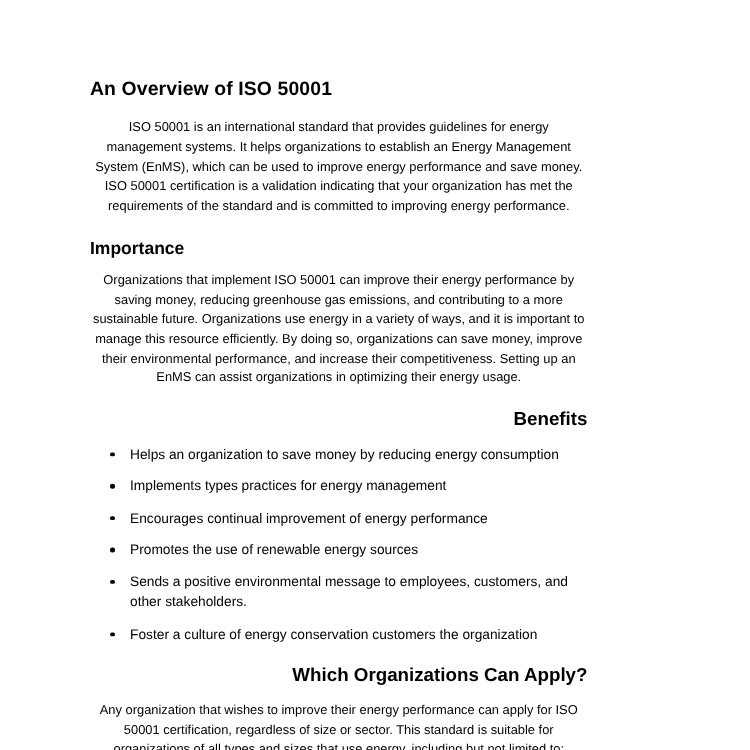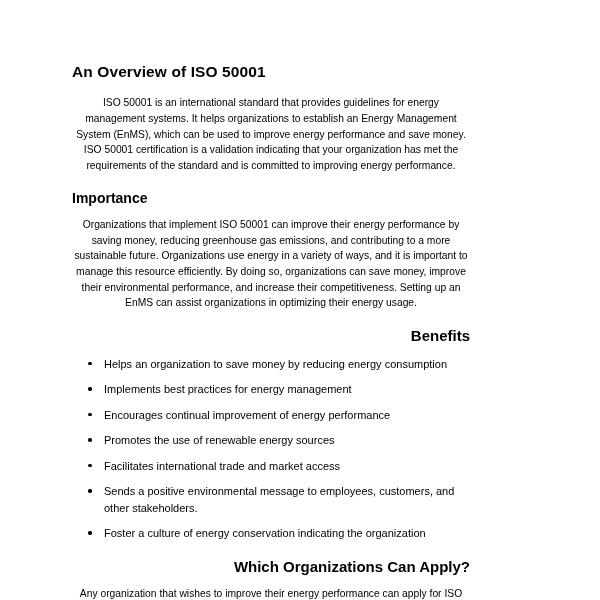--- a/index.html
+++ b/index.html
@@ -75,24 +75,23 @@
   <h1 class="doc-title">An Overview of ISO 50001</h1>
 
   <p class="para">ISO 50001 is an international standard that provides guidelines for energy management systems. It helps organizations to establish an Energy Management System (EnMS), which can be used to improve energy performance and save money. ISO 50001 certification is a validation indicating that your organization has met the requirements of the standard and is committed to improving energy performance.</p>
 
   <h2 class="section-heading">Importance</h2>
   <p class="para">Organizations that implement ISO 50001 can improve their energy performance by saving money, reducing greenhouse gas emissions, and contributing to a more sustainable future. Organizations use energy in a variety of ways, and it is important to manage this resource efficiently. By doing so, organizations can save money, improve their environmental performance, and increase their competitiveness. Setting up an EnMS can assist organizations in optimizing their energy usage.</p>
 
   <h2 class="section-heading big">Benefits</h2>
   <ul class="bullets">
     <li>Helps an organization to save money by reducing energy consumption</li>
-    <li>Implements best practices for energy management</li>
+    <li>Implements types practices for energy management</li>
     <li>Encourages continual improvement of energy performance</li>
     <li>Promotes the use of renewable energy sources</li>
-    <li>Facilitates international trade and market access</li>
     <li>Sends a positive environmental message to employees, customers, and other stakeholders.</li>
-    <li>Foster a culture of energy conservation indicating the organization</li>
+    <li>Foster a culture of energy conservation customers the organization</li>
   </ul>
 
   <h2 class="section-heading big">Which Organizations Can Apply?</h2>
   <p class="para">Any organization that wishes to improve their energy performance can apply for ISO 50001 certification, regardless of size or sector. This standard is suitable for organizations of all types and sizes that use energy, including but not limited to:</p>
 
 </div>
 
 </body></html>

